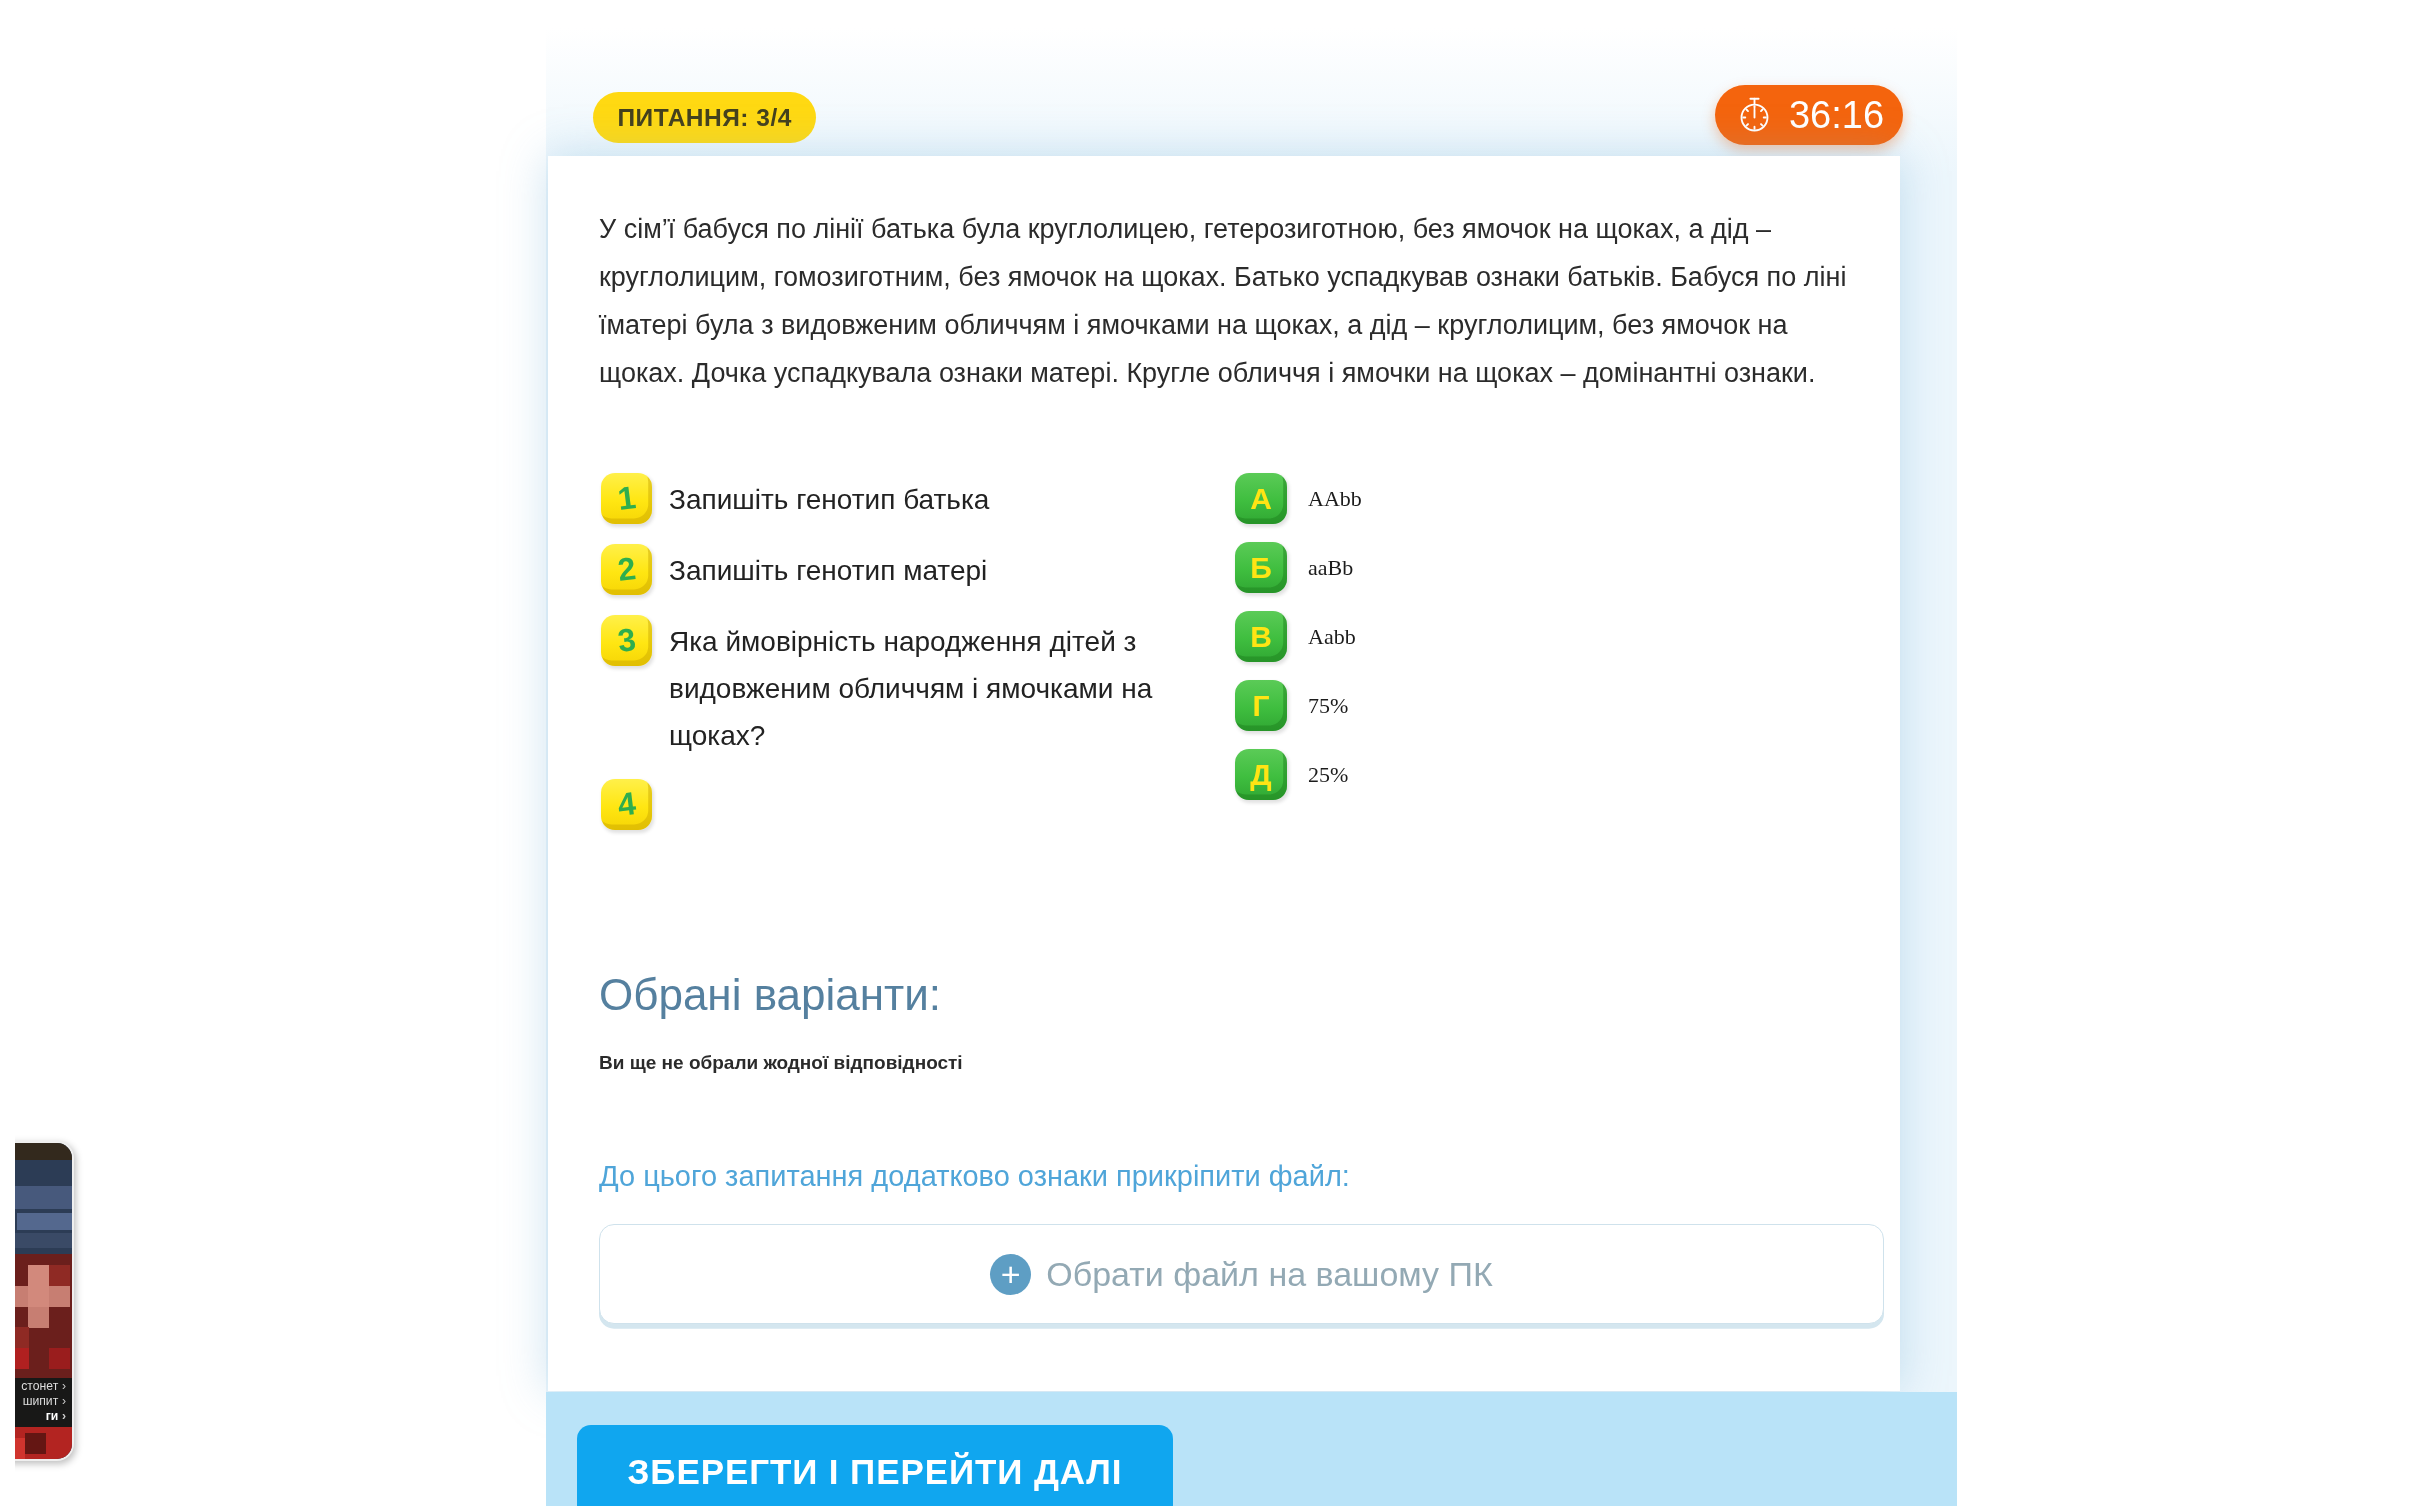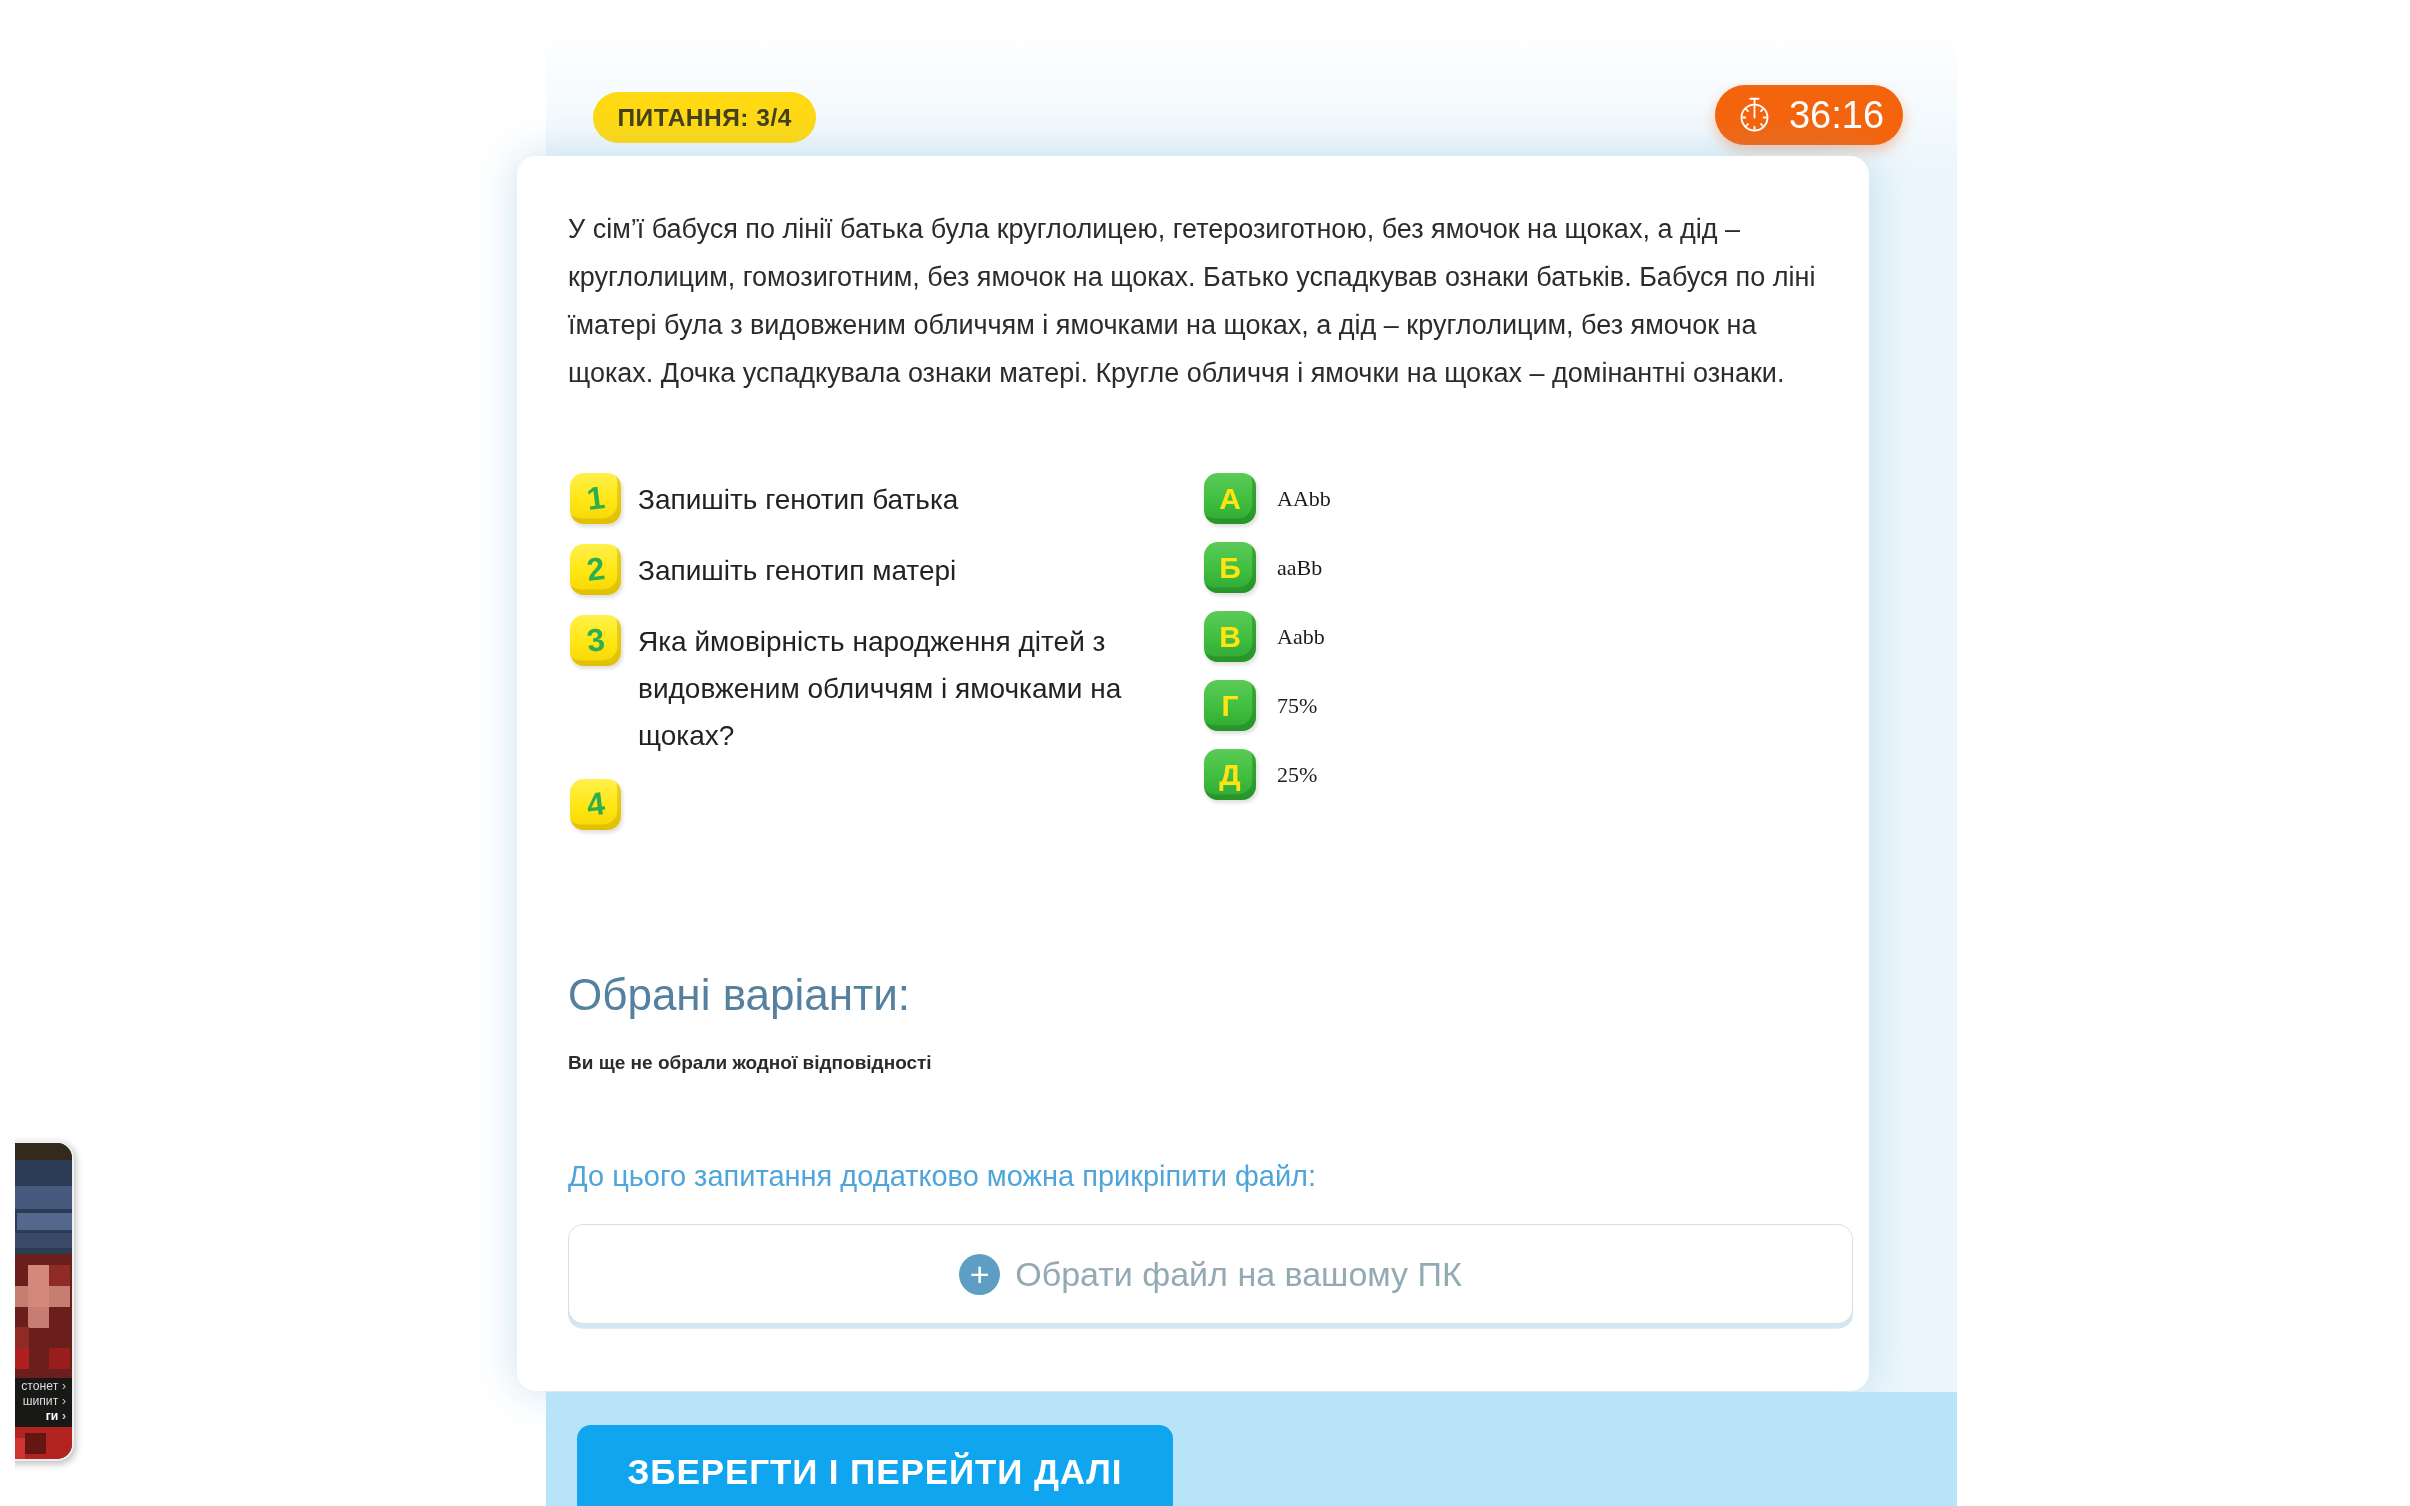--- a/index.html
+++ b/index.html
@@ -23,22 +23,22 @@
   .timer-pill{
     position:absolute;left:1700px;top:85px;width:188px;height:60px;
     background:#F4640D;border-radius:31px;display:flex;align-items:center;
     justify-content:center;gap:14px;color:#ffffff;
     box-shadow:0 5.6px 13px rgba(244,100,13,.35);
   }
   .timer-pill .time{font-size:38px;font-weight:400;}
   .timer-pill svg{display:block;}
   
   #card{
-    position:absolute;left:502px;top:156px;width:1352px;height:1235px;
-    background:#ffffff;box-shadow:0 0 43px rgba(120,180,215,.38);border-radius:19px;
+    position:absolute;left:533px;top:156px;width:1352px;height:1235px;
+    background:#ffffff;box-shadow:0 0 43px rgba(120,180,215,.38);
   }
   .question-text{
     position:absolute;left:51px;top:49px;width:1271px;
     font-size:27px;line-height:48px;color:#2b2b2b;
   }
   
   .prompts{position:absolute;left:53px;top:317px;display:flex;flex-direction:column;row-gap:20px;}
   .prompt-row{display:flex;align-items:flex-start;column-gap:17px;}
   .num-badge{
     flex:0 0 auto;width:51px;height:51px;border-radius:14px;
@@ -197,21 +197,21 @@
         <div class="letter-badge">
             <span>Д</span>
           </div>
         <div class="option-text">25%</div>
       </div>
     </div>
 
     <div class="selected-heading">Обрані варіанти:</div>
     <div class="selected-empty">Ви ще не обрали жодної відповідності</div>
 
-    <div class="attach-label">До цього запитання додатково можна прикріпити файл:</div>
+    <div class="attach-label">До цього запитання додатково ознаки прикріпити файл:</div>
 
     <div class="upload-box">
       <div class="plus-circle">
           <span>+</span>
         </div>
       <div class="upload-label">Обрати файл на вашому ПК</div>
     </div>
 
   </div>
 

